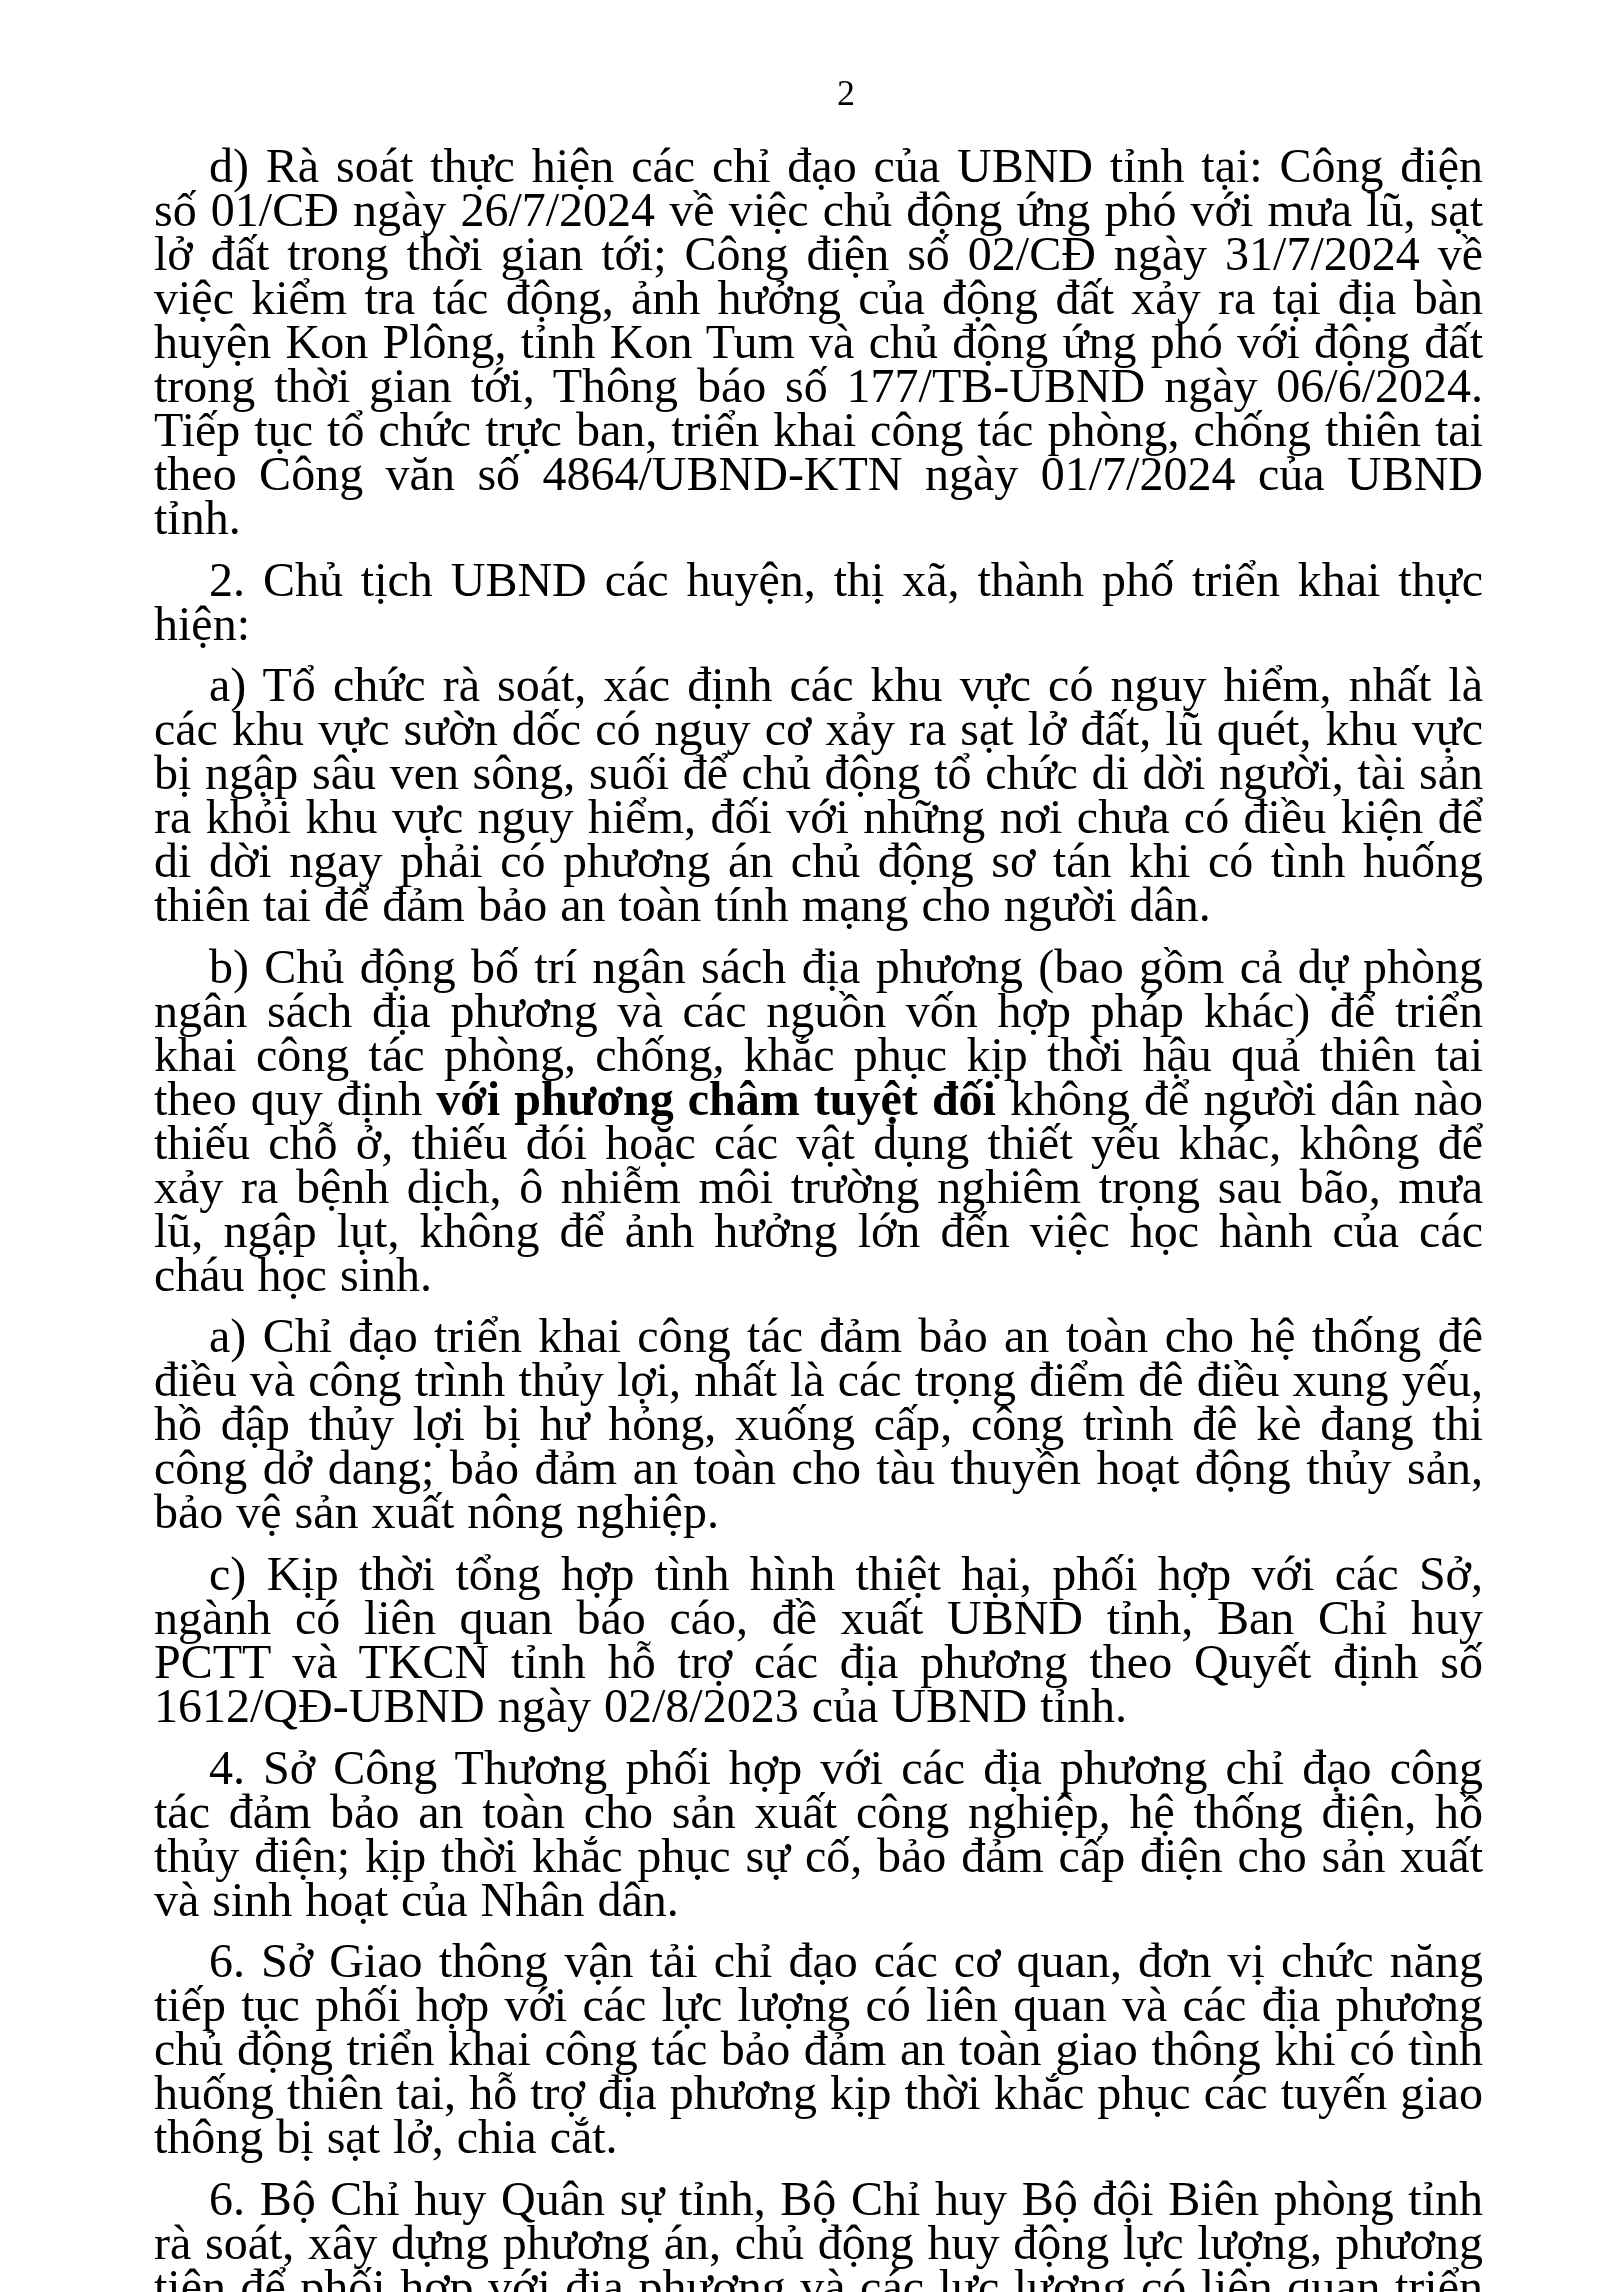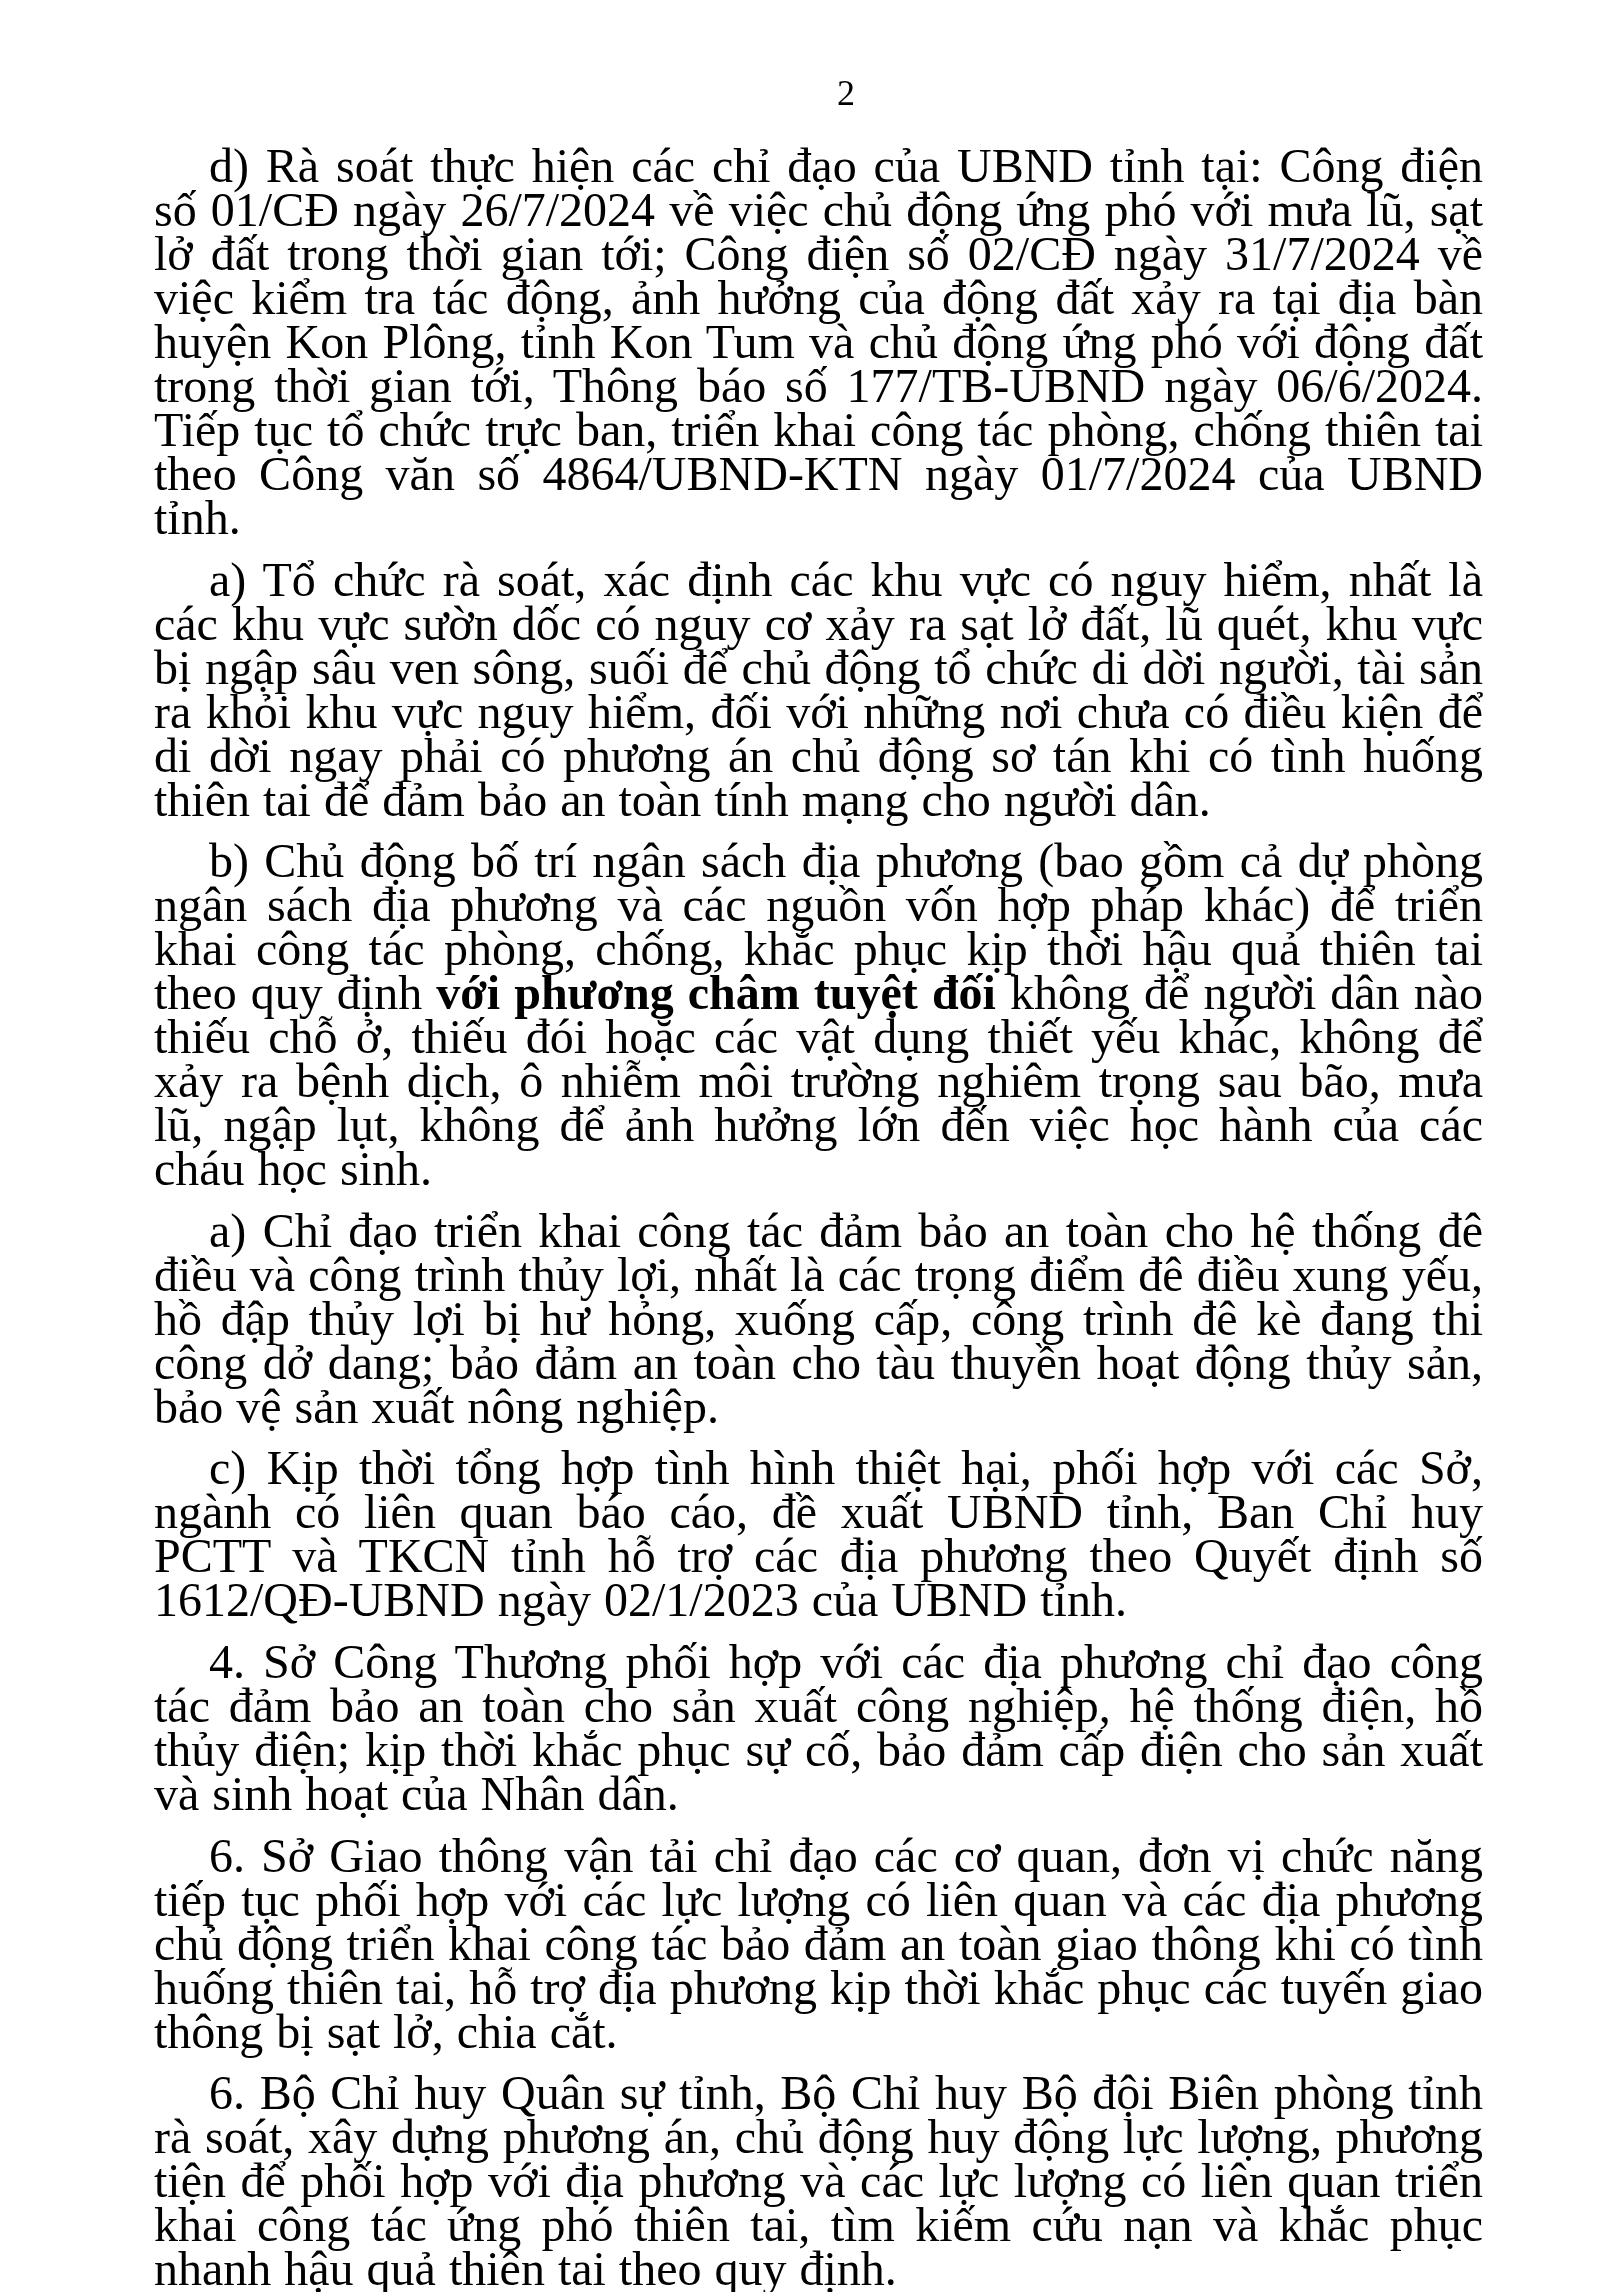--- a/index.html
+++ b/index.html
@@ -42,22 +42,23 @@
   }
   .para b { font-weight: bold; }
 </style>
 </head>
 <body>
 
 <div class="page">
   <div class="page-number">2</div>
   <div class="doc-body">
       <p class="para"><span>d) Rà soát thực hiện các chỉ đạo của UBND tỉnh tại: Công điện số 01/CĐ ngày 26/7/2024 về việc chủ động ứng phó với mưa lũ, sạt lở đất trong thời gian tới; Công điện số 02/CĐ ngày 31/7/2024 về việc kiểm tra tác động, ảnh hưởng của động đất xảy ra tại địa bàn huyện Kon Plông, tỉnh Kon Tum và chủ động ứng phó với động đất trong thời gian tới, Thông báo số 177/TB-UBND ngày 06/6/2024. Tiếp tục tổ chức trực ban, triển khai công tác phòng, chống thiên tai theo Công văn số 4864/UBND-KTN ngày 01/7/2024 của UBND tỉnh.</span></p>
+      <p class="para"><span>2. Chủ tịch UBND các huyện, thị xã, thành phố triển khai thực hiện:</span></p>
       <p class="para"><span>a) Tổ chức rà soát, xác định các khu vực có nguy hiểm, nhất là các khu vực sườn dốc có nguy cơ xảy ra sạt lở đất, lũ quét, khu vực bị ngập sâu ven sông, suối để chủ động tổ chức di dời người, tài sản ra khỏi khu vực nguy hiểm, đối với những nơi chưa có điều kiện để di dời ngay phải có phương án chủ động sơ tán khi có tình huống thiên tai để đảm bảo an toàn tính mạng cho người dân.</span></p>
       <p class="para"><span>b) Chủ động bố trí ngân sách địa phương (bao gồm cả dự phòng ngân sách địa phương và các nguồn vốn hợp pháp khác) để triển khai công tác phòng, chống, khắc phục kịp thời hậu quả thiên tai theo quy định </span><b>với phương châm tuyệt đối</b><span> không để người dân nào thiếu chỗ ở, thiếu đói hoặc các vật dụng thiết yếu khác, không để xảy ra bệnh dịch, ô nhiễm môi trường nghiêm trọng sau bão, mưa lũ, ngập lụt, không để ảnh hưởng lớn đến việc học hành của các cháu học sinh.</span></p>
       <p class="para"><span>a) Chỉ đạo triển khai công tác đảm bảo an toàn cho hệ thống đê điều và công trình thủy lợi, nhất là các trọng điểm đê điều xung yếu, hồ đập thủy lợi bị hư hỏng, xuống cấp, công trình đê kè đang thi công dở dang; bảo đảm an toàn cho tàu thuyền hoạt động thủy sản, bảo vệ sản xuất nông nghiệp.</span></p>
-      <p class="para"><span>c) Kịp thời tổng hợp tình hình thiệt hại, phối hợp với các Sở, ngành có liên quan báo cáo, đề xuất UBND tỉnh, Ban Chỉ huy PCTT và TKCN tỉnh hỗ trợ các địa phương theo Quyết định số 1612/QĐ-UBND ngày 02/1/2023 của UBND tỉnh.</span></p>
+      <p class="para"><span>c) Kịp thời tổng hợp tình hình thiệt hại, phối hợp với các Sở, ngành có liên quan báo cáo, đề xuất UBND tỉnh, Ban Chỉ huy PCTT và TKCN tỉnh hỗ trợ các địa phương theo Quyết định số 1612/QĐ-UBND ngày 02/8/2023 của UBND tỉnh.</span></p>
       <p class="para"><span>4. Sở Công Thương phối hợp với các địa phương chỉ đạo công tác đảm bảo an toàn cho sản xuất công nghiệp, hệ thống điện, hồ thủy điện; kịp thời khắc phục sự cố, bảo đảm cấp điện cho sản xuất và sinh hoạt của Nhân dân.</span></p>
       <p class="para"><span>6. Sở Giao thông vận tải chỉ đạo các cơ quan, đơn vị chức năng tiếp tục phối hợp với các lực lượng có liên quan và các địa phương chủ động triển khai công tác bảo đảm an toàn giao thông khi có tình huống thiên tai, hỗ trợ địa phương kịp thời khắc phục các tuyến giao thông bị sạt lở, chia cắt.</span></p>
       <p class="para"><span>6. Bộ Chỉ huy Quân sự tỉnh, Bộ Chỉ huy Bộ đội Biên phòng tỉnh rà soát, xây dựng phương án, chủ động huy động lực lượng, phương tiện để phối hợp với địa phương và các lực lượng có liên quan triển khai công tác ứng phó thiên tai, tìm kiếm cứu nạn và khắc phục nhanh hậu quả thiên tai theo quy định.</span></p>
     </div>
 </div>
 
 
 </body></html>

